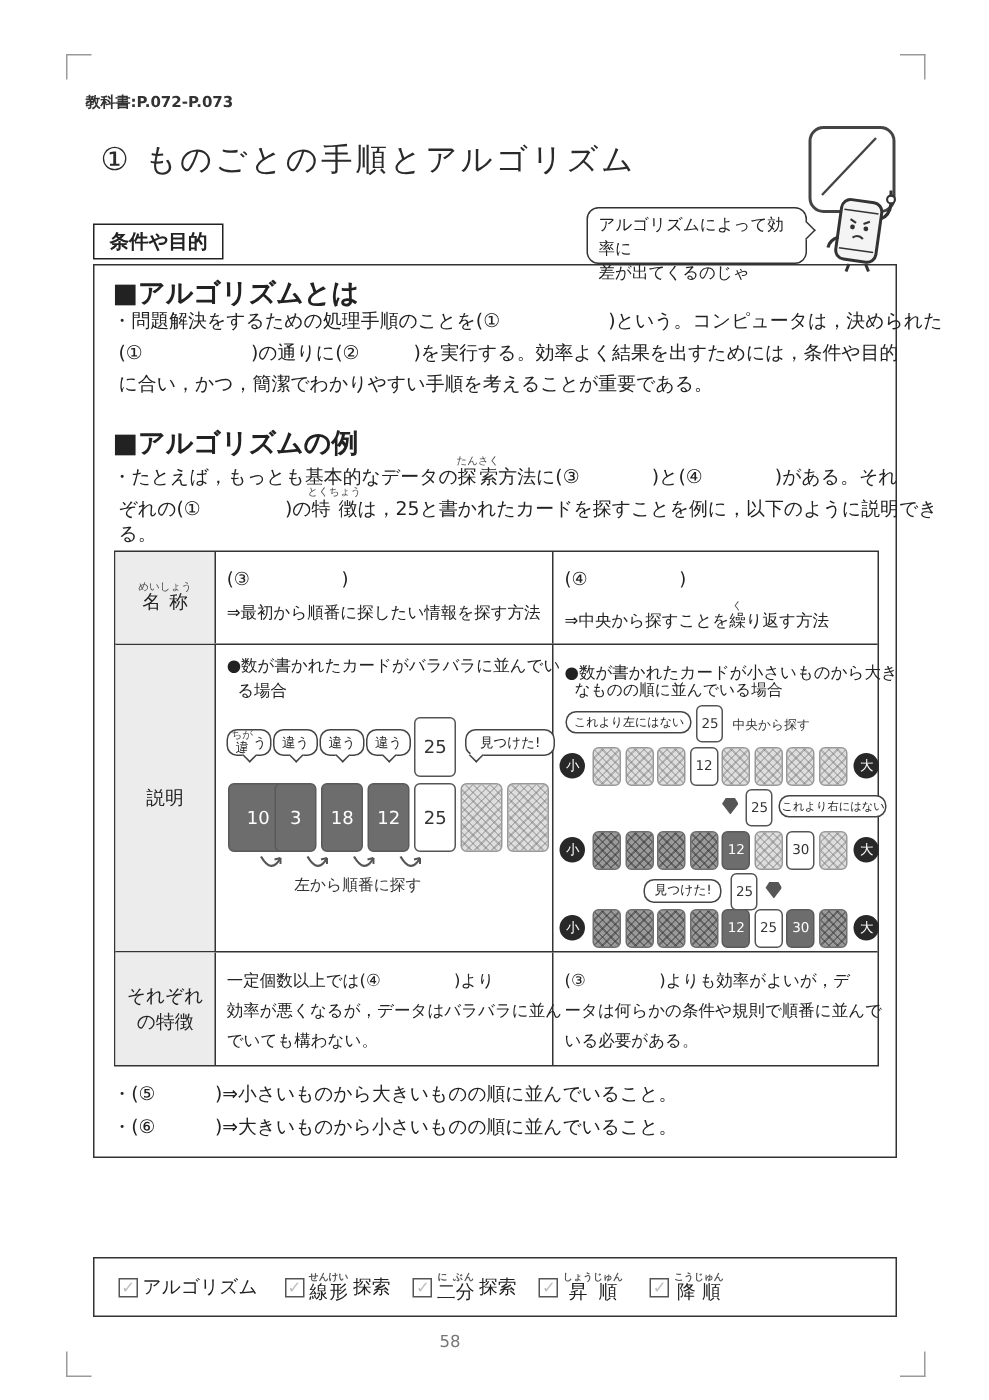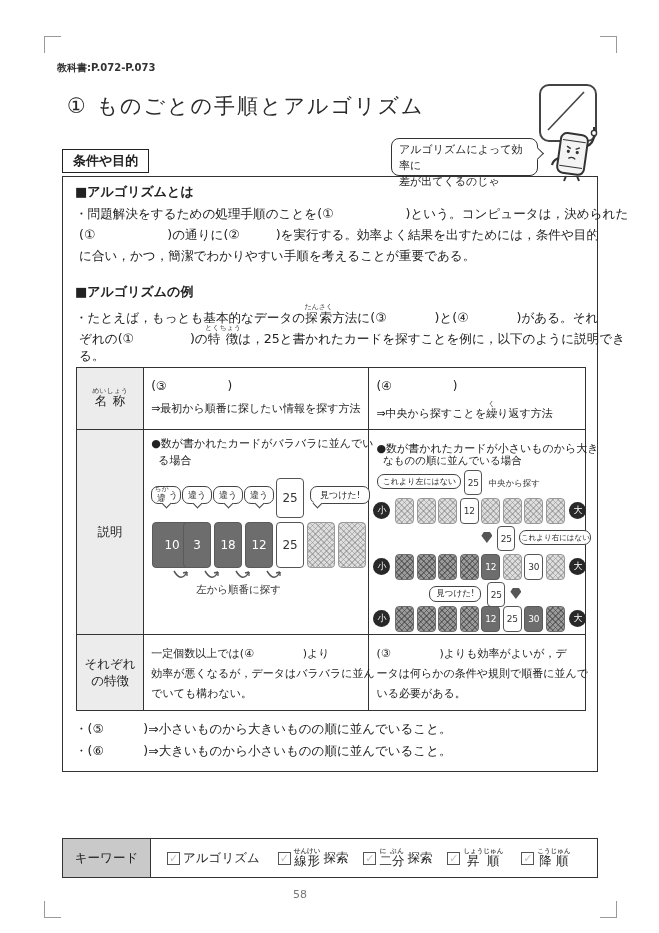--- a/index.html
+++ b/index.html
@@ -21,21 +21,21 @@
   .speech{left:391px;top:138px;width:147px;height:38px;border:1.5px solid #333;
           border-radius:8px;background:#fff;font-size:11px;line-height:16px;
           padding:3px 7px;box-sizing:border-box;z-index:2;}
   .speech .tail{position:absolute;right:-5px;top:10px;width:8px;height:8px;background:#fff;
           border-top:1.5px solid #333;border-right:1.5px solid #333;transform:rotate(45deg);}
 
   .sum-label{left:62px;top:149px;border:1.5px solid #222;padding:2px 10px;
              font-size:13px;font-weight:bold;background:#fff;}
 
   .main-box{left:62px;top:176px;width:536px;height:596px;border:1.5px solid #333;box-sizing:border-box;}
-  .sec-h{position:absolute;left:12px;font-size:13px;font-weight:bold;}
+  .sec-h{position:absolute;left:12px;font-size:18px;font-weight:bold;}
   .pline{position:absolute;left:12px;font-size:12.6px;line-height:21px;white-space:pre;}
   ruby rt{font-size:7px;color:#444;letter-spacing:0;}
 
   
   .tbl{position:absolute;left:13px;top:190px;width:510px;height:344px;
        border:1.5px solid #333;box-sizing:border-box;}
   .trow{position:absolute;left:0;width:100%;display:flex;box-sizing:border-box;}
   .tcell{box-sizing:border-box;border-right:1.2px solid #333;position:relative;}
   .tcell:last-child{border-right:0;}
   .thead{background:#ececec;display:flex;flex-direction:column;align-items:center;justify-content:center;
@@ -275,21 +275,20 @@
         <div class="cellline" style="top:50px;">いる必要がある。</div>
       </div>
     </div>
   </div>
 
   <div class="bullets" style="top:540px;">・(⑤          )⇒小さいものから大きいものの順に並んでいること。</div>
   <div class="bullets" style="top:562px;">・(⑥          )⇒大きいものから小さいものの順に並んでいること。</div>
 </div>
 
 <div class="abs kwbar">
-  <div class="kwhead">キーワード</div>
   <div class="kwitems">
     <div class="kwitem">
       <span class="chk">✓</span>
       <ruby><span>アルゴリズム</span><rt></rt></ruby>
         <span></span>
     </div>
     <div class="kwitem">
       <span class="chk">✓</span>
       <ruby><span>線形</span><rt>せんけい</rt></ruby>
         <span>探索</span>

